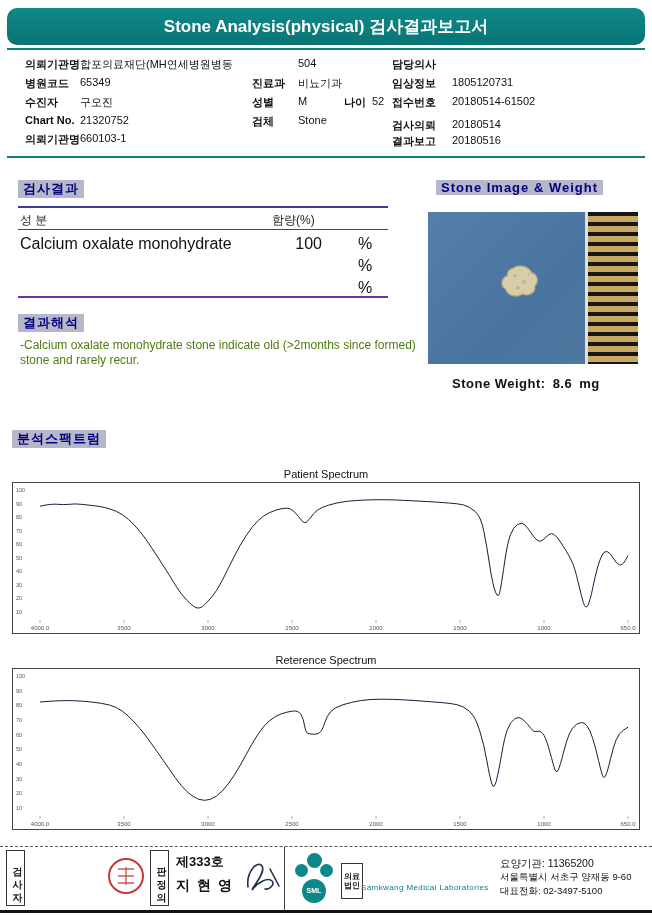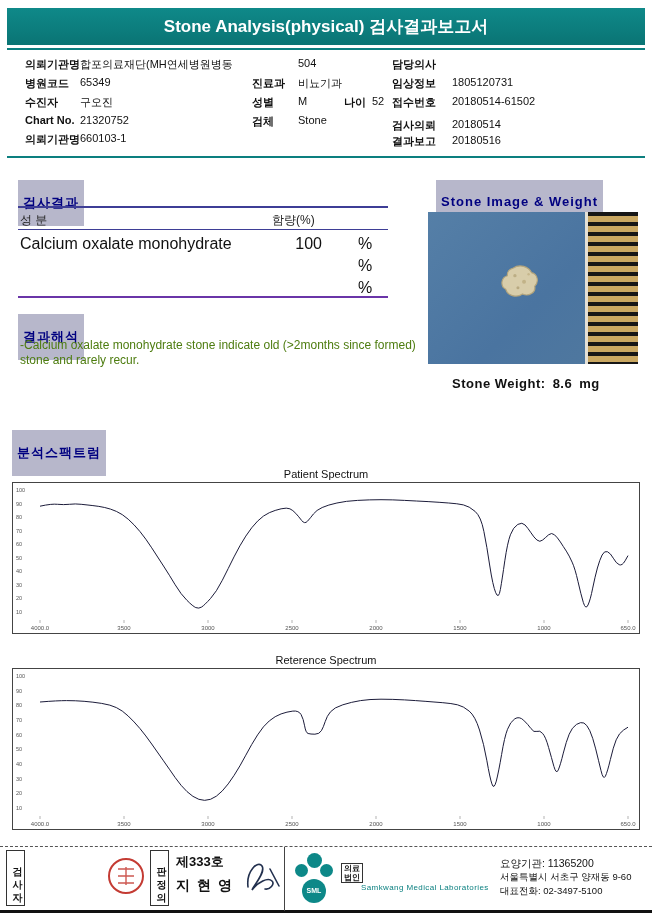--- a/index.html
+++ b/index.html
@@ -2,30 +2,30 @@
 <html><head>
 <meta charset="utf-8">
 <style>
   html,body{margin:0;padding:0;background:#e9e9e9;}
   .page{position:relative;width:652px;height:916px;background:#ffffff;margin:0 auto;
         font-family:"Liberation Sans","DejaVu Sans",sans-serif;color:#111;overflow:hidden;}
 
   
   .banner{position:absolute;left:7px;top:8px;width:638px;height:37px;
           background:linear-gradient(180deg,#0f8989,#0a7474);color:#fff;
-          font-size:17px;font-weight:bold;text-align:center;line-height:37px;}
+          font-size:17px;font-weight:bold;text-align:center;line-height:37px;border-radius:10px;}
   .hline{position:absolute;left:7px;width:638px;height:2px;background:#0c7f7f;}
 
   
   .lab{position:absolute;font-size:11px;font-weight:bold;white-space:nowrap;}
   .val{position:absolute;font-size:11px;white-space:nowrap;}
 
   
   .chip{position:absolute;background:#b7b7cb;color:#000080;font-weight:bold;
-        font-size:13px;padding:14px 5px;letter-spacing:1px;}
+        font-size:13px;padding:0 5px;letter-spacing:1px;}
 
   
   .rtable{position:absolute;left:18px;top:206px;width:370px;}
   .rtable .thead{position:relative;height:21px;border-top:2px solid #3e3e96;
                  border-bottom:1px solid #3e3e96;font-size:12px;color:#222;}
   .rtable .thead .hc{position:absolute;top:4px;}
   .rtable .trow{position:relative;height:22px;font-size:16px;}
   .rtable .comp{position:absolute;left:2px;top:5px;}
   .rtable .cont{position:absolute;left:262px;top:5px;width:42px;text-align:right;}
   .rtable .unit{position:absolute;left:340px;top:5px;}
@@ -57,21 +57,21 @@
            text-align:center;letter-spacing:3px;padding-top:2px;box-sizing:border-box;}
   .certcell{position:absolute;top:6px;font-weight:bold;}
   .certnum{font-size:13px;}
   .certname{font-size:14px;letter-spacing:7px;margin-top:6px;}
   .fdivider{position:absolute;left:284px;top:0;width:1px;height:64px;background:#444;}
   .logo{position:absolute;left:294px;top:6px;width:42px;height:54px;}
   .logo .c{position:absolute;border-radius:50%;background:#0d8888;}
   .logo .sml{position:absolute;left:8px;top:26px;width:24px;height:24px;border-radius:50%;
              background:#0d8888;color:#fff;font-size:7px;font-weight:bold;text-align:center;line-height:24px;}
   .orgprefix{position:absolute;left:341px;top:16px;border:1px solid #333;font-size:8px;
-             font-weight:bold;line-height:9px;padding:0 2px;text-align:center;}
+             font-weight:bold;line-height:9px;padding:8px 2px;text-align:center;}
   .orgname{position:absolute;left:360px;top:10px;font-size:19px;font-weight:bold;letter-spacing:1px;}
   .orgen{position:absolute;left:361px;top:36px;font-size:8px;color:#0c8080;letter-spacing:0.4px;}
   .contact{position:absolute;left:500px;top:9px;font-size:9.5px;line-height:14px;}
   .contact .c1{font-size:10.5px;font-weight:normal;}
 </style>
 </head>
 <body>
 
 <div class="page">
 

